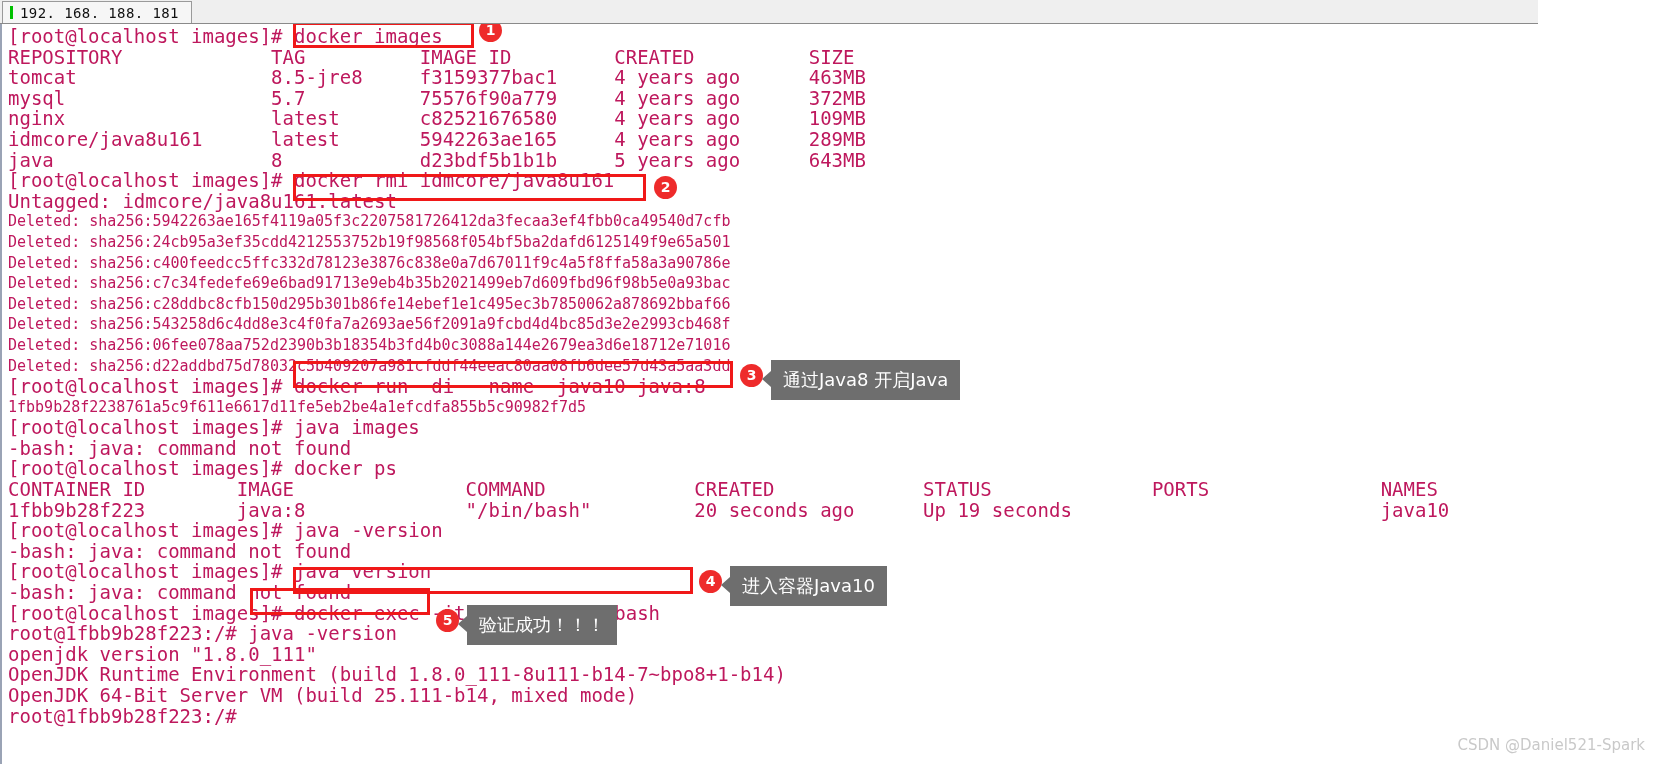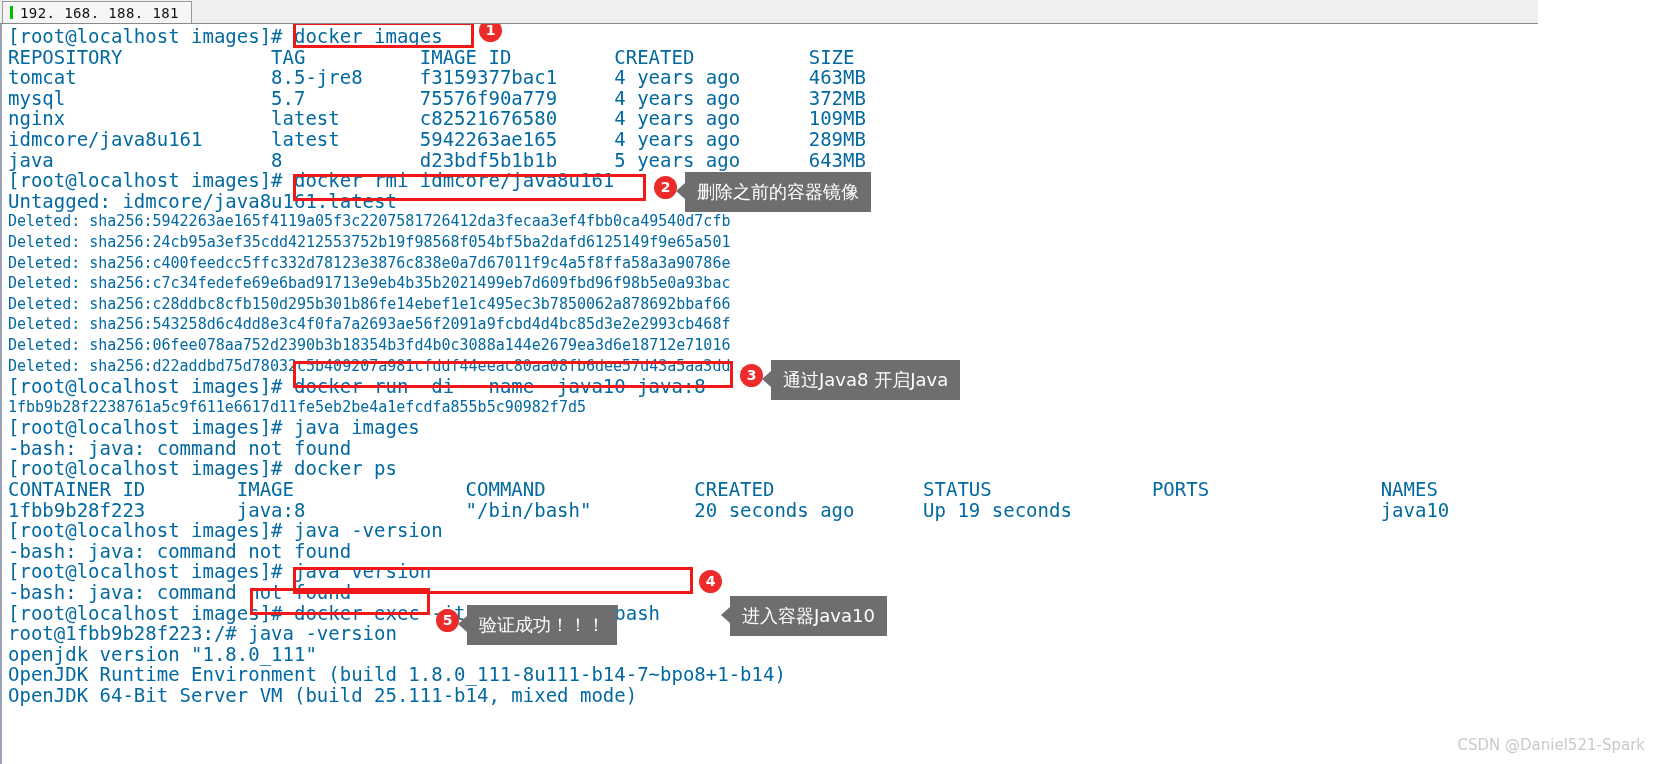--- a/index.html
+++ b/index.html
@@ -66,21 +66,21 @@
     position: absolute;
     left: 6px;
     top: 2px;
     width: 1650px;
   }
   .tline {
     height: 20.6px;
     line-height: 20.6px;
     font-family: "DejaVu Sans Mono", "Liberation Mono", monospace;
     font-size: 19px;
-    color: #0369a1;
+    color: #be185d;
     white-space: pre;
     letter-spacing: 0px;
   }
   .tline.small { font-size: 15px; }
 
   
   .hlbox {
     position: absolute;
     border: 3px solid #f01818;
     box-sizing: border-box;
@@ -178,33 +178,33 @@
       <div class="tline">1fbb9b28f223        java:8              "/bin/bash"         20 seconds ago      Up 19 seconds                           java10</div>
       <div class="tline">[root@localhost images]# java -version</div>
       <div class="tline">-bash: java: command not found</div>
       <div class="tline">[root@localhost images]# java version</div>
       <div class="tline">-bash: java: command not found</div>
       <div class="tline">[root@localhost images]# docker exec -it java10 /bin/bash</div>
       <div class="tline">root@1fbb9b28f223:/# java -version</div>
       <div class="tline">openjdk version "1.8.0_111"</div>
       <div class="tline">OpenJDK Runtime Environment (build 1.8.0_111-8u111-b14-7~bpo8+1-b14)</div>
       <div class="tline">OpenJDK 64-Bit Server VM (build 25.111-b14, mixed mode)</div>
+      <div class="tline">root@1fbb9b28f223:/#</div>
     </div>
 
   <div class="hlbox" style="left:291px; top:-2px; width:181px; height:26px;"></div>
   <div class="hlbox" style="left:291px; top:150px; width:353px; height:27px;"></div>
   <div class="hlbox" style="left:291px; top:337px; width:440px; height:27px;"></div>
   <div class="hlbox" style="left:291px; top:543px; width:400px; height:27px;"></div>
   <div class="hlbox" style="left:248px; top:564px; width:180px; height:27px;"></div>
 
   <div class="badge" style="left:477px; top:-5px;">1</div>
   <div class="badge" style="left:652px; top:152px;">2</div>
   <div class="badge" style="left:738px; top:340px;">3</div>
   <div class="badge" style="left:697px; top:546px;">4</div>
   <div class="badge" style="left:434px; top:585px;">5</div>
 
-  <div class="bubble tall" style="left:683px; top:148px;">删除之前的容器镜像</div>
   <div class="bubble tall" style="left:769px; top:336px;">通过Java8 开启Java</div>
-  <div class="bubble tall" style="left:728px; top:572px;">进入容器Java10</div>
+  <div class="bubble tall" style="left:728px; top:542px;">进入容器Java10</div>
   <div class="bubble tall" style="left:465px; top:581px;">验证成功！！！</div>
 </div>
 
 <div id="watermark">CSDN @Daniel521-Spark</div>
 
 </body></html>

